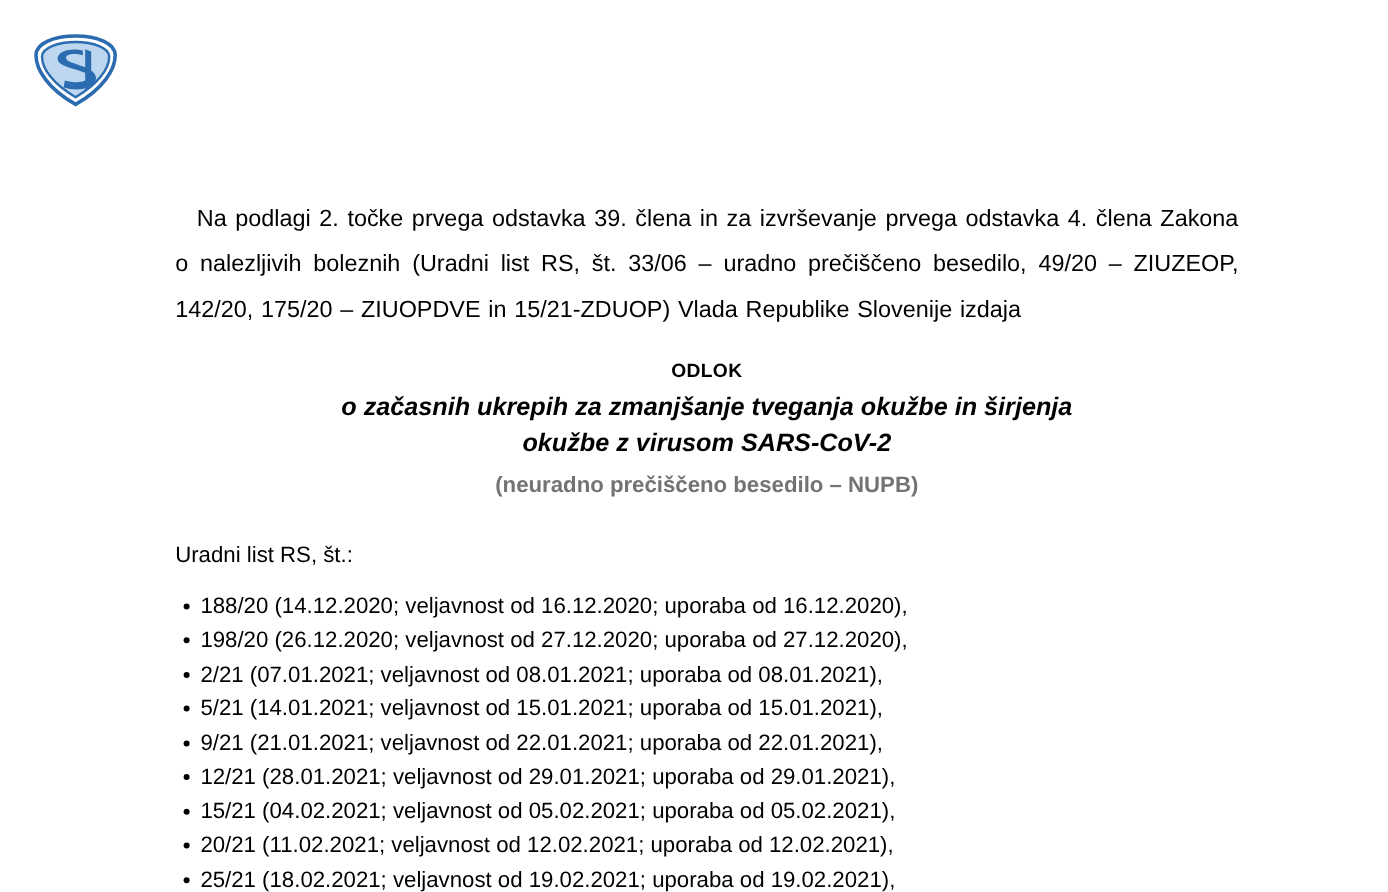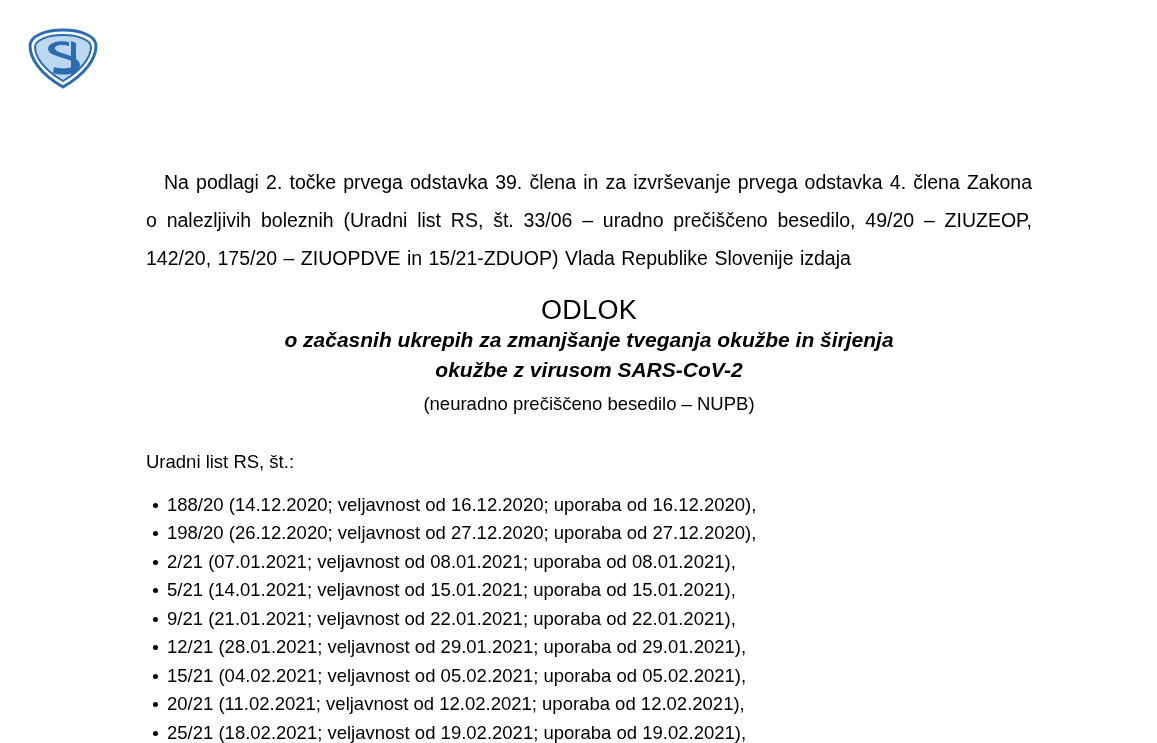--- a/index.html
+++ b/index.html
@@ -45,36 +45,36 @@
 
   
   .title-block {
     position: absolute;
     left: 146px;
     top: 295px;
     width: 886px;
     text-align: center;
   }
   .title-main {
-    font-size: 27px;
-    font-weight: normal;
+    font-size: 16px;
+    font-weight: bold;
     line-height: 30px;
     letter-spacing: .3px;
   }
   .title-sub {
     font-size: 21px;
     font-weight: bold;
     line-height: 30px;
     font-style: italic;
   }
   .title-note {
     font-size: 18.5px;
-    font-weight: normal;
+    font-weight: bold;
     line-height: 30px;
-    color: #000000;
+    color: #737373;
     margin-top: 4px;
   }
 
   
   .source {
     position: absolute;
     left: 146px;
     top: 448px;
     width: 900px;
     font-size: 18.5px;

